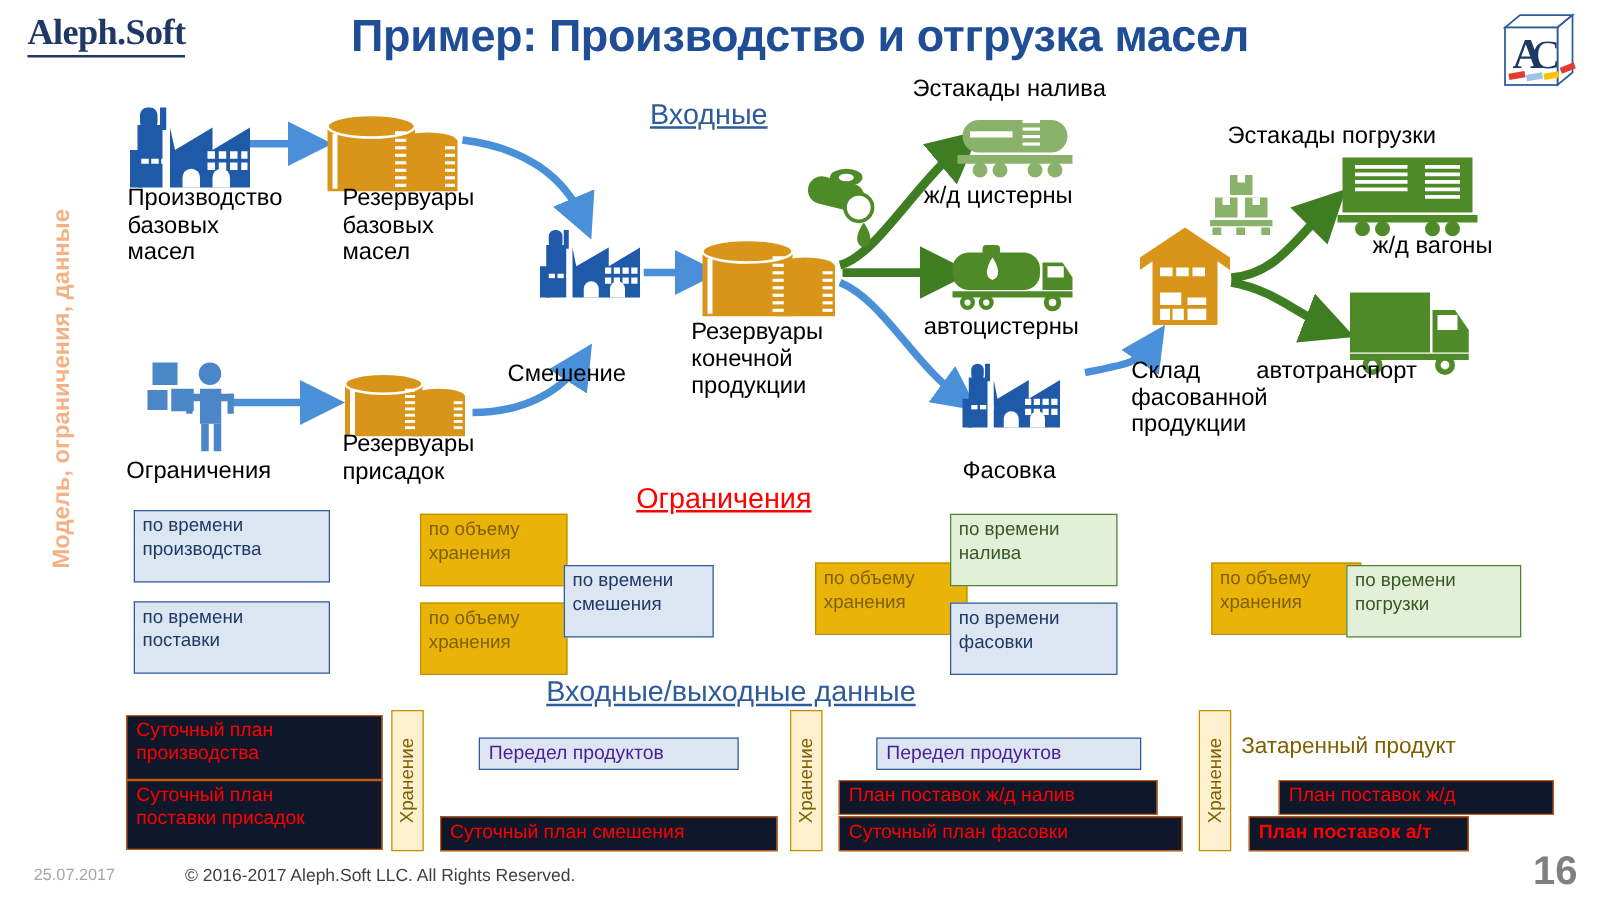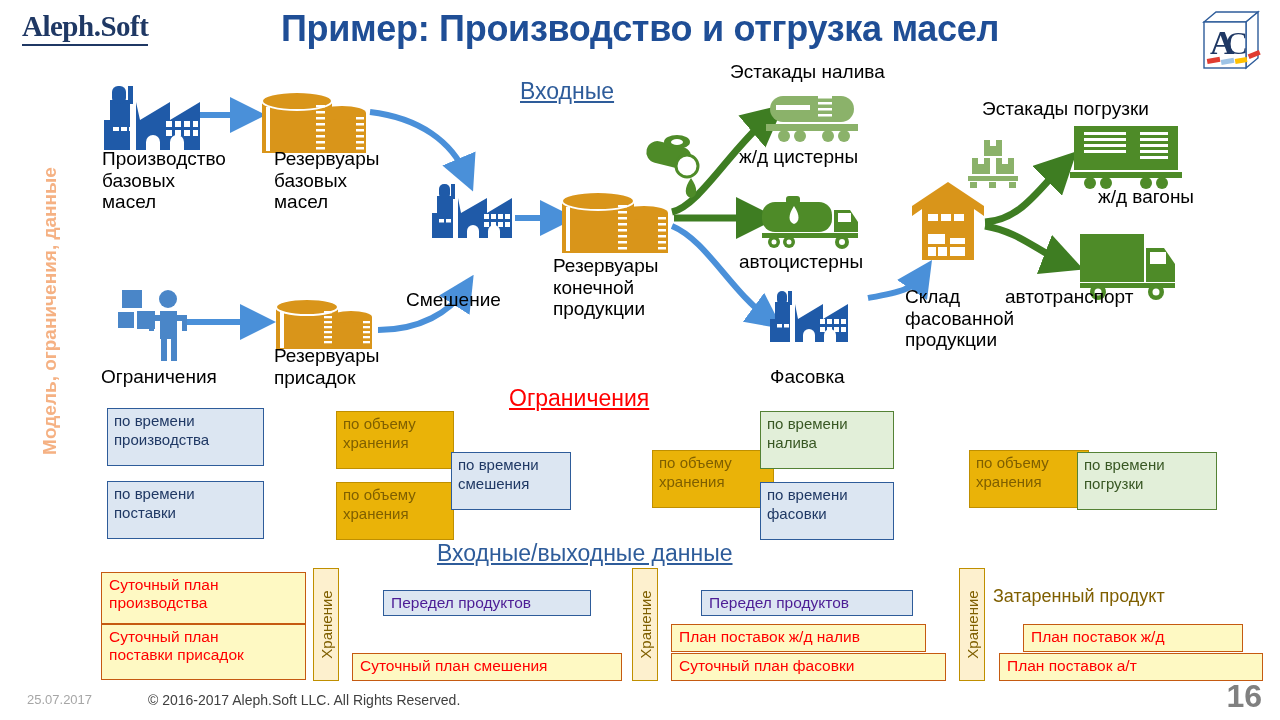--- a/index.html
+++ b/index.html
@@ -63,21 +63,21 @@
   .cbox.gold{ background:#eab308; border:1.5px solid #BF8F00; color:#7F5F00;margin-left:44px;}
   .cbox.green{ background:#E2EFD9; border:1.5px solid #548235; color:#385723;}
 
   
   .dbox{
     font-size:15.5px;
     padding:3px 6px 4px 7px;
     box-sizing:border-box;
     white-space:nowrap;
   }
-  .dbox.red{ background:#fef9c3; border:1.5px solid #C55A11; color:#FF0000;}
+  .dbox.red{ background:#0f172a; border:1.5px solid #C55A11; color:#FF0000;}
   .dbox.blue{ background:#DCE6F2; border:1.5px solid #2E5C9A; color:#4c1d95;}
 
   .vbox{
     background:#FDF0CE; border:1.5px solid #BF8F00; color:#7F5F00;
     font-size:15px; box-sizing:border-box;
     display:flex; align-items:center; justify-content:center;
   }
   .vbox span{ transform:rotate(-90deg); white-space:nowrap; }
 
   #packed-label{
@@ -480,21 +480,21 @@
     </div>
     <div class="abs dbox red" style="left: 671px; top: 624px; width: 255px; height: 28px;">
       <div>План поставок ж/д налив</div>
     </div>
     <div class="abs dbox red" style="left: 671px; top: 653px; width: 275px; height: 28px;">
       <div>Суточный план фасовки</div>
     </div>
     <div class="abs dbox red" style="left: 999px; top: 624px; width: 220px; height: 28px; margin-left: 24px;">
       <div>План поставок ж/д</div>
     </div>
-    <div class="abs dbox red" style="left: 999px; top: 653px; width: 264px; height: 28px;">
+    <div class="abs dbox red" style="left: 999px; top: 653px; width: 176px; height: 28px; font-weight: bold;">
       <div>План поставок а/т</div>
     </div>
     <div class="abs vbox" style="left: 313px; top: 568px; width: 26px; height: 113px;">
       <span>Хранение</span>
     </div>
     <div class="abs vbox" style="left: 632px; top: 568px; width: 26px; height: 113px;">
       <span>Хранение</span>
     </div>
     <div class="abs vbox" style="left: 959px; top: 568px; width: 26px; height: 113px;">
       <span>Хранение</span>

